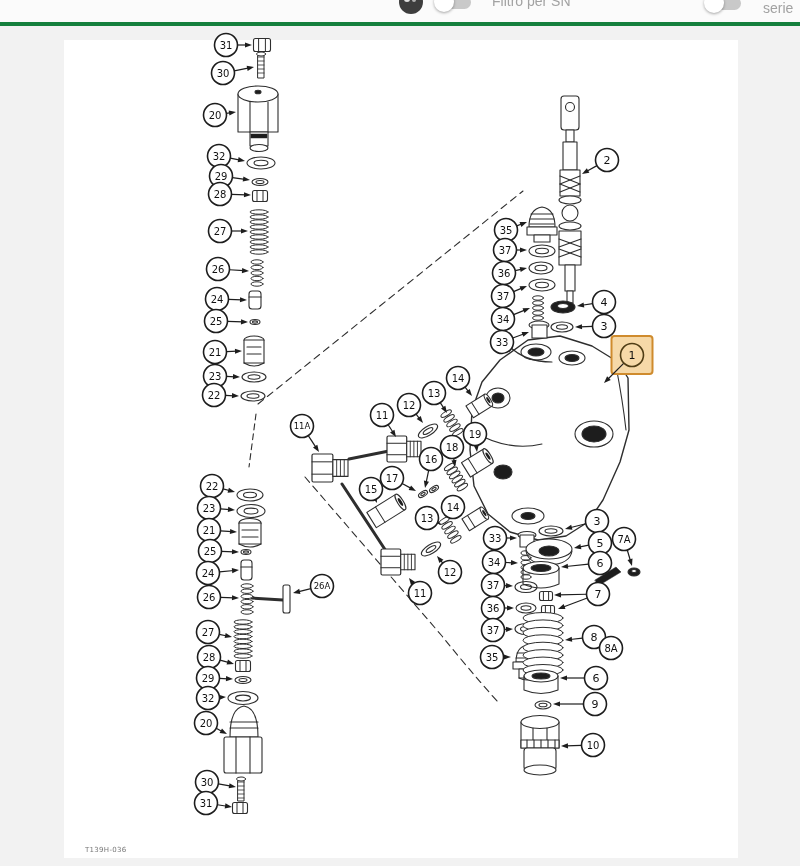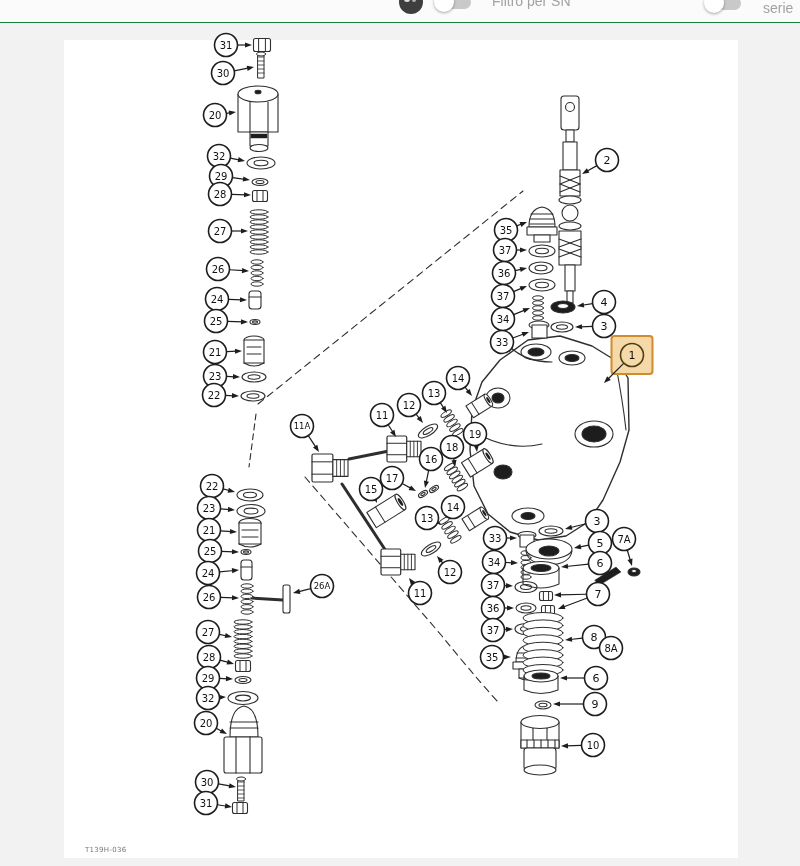--- a/index.html
+++ b/index.html
@@ -1,20 +1,20 @@
 <!DOCTYPE html>
 <html><head>
 <meta charset="utf-8">
 <style>
   html,body{margin:0;padding:0;}
   body{width:800px;height:866px;background:#f2f2f2;overflow:hidden;position:relative;
        font-family:"Liberation Sans",sans-serif;}
   svg text{font-family:"DejaVu Sans",sans-serif;}
   .topbar{position:absolute;left:0;top:0;width:800px;height:22px;background:#fbfbfb;
-          border-bottom:1px solid #15803d;z-index:5;overflow:hidden;}
+          border-bottom:4px solid #15803d;z-index:5;overflow:hidden;}
   .avatar{position:absolute;left:399px;top:-10px;width:24px;height:24px;border-radius:50%;
           background:#3e3e3e;}
   .avatar:after{content:'';position:absolute;left:5px;top:7px;width:6px;height:5px;
           border-radius:50%;background:rgba(255,255,255,.85);}
   .avatar:before{content:'';position:absolute;left:13px;top:8px;width:4px;height:4px;
           border-radius:50%;background:rgba(255,255,255,.6);}
   .switch{position:absolute;top:0;width:52px;height:22px;}
   #sw1{left:431px;}
   #sw2{left:701px;}
   .track{position:absolute;left:6px;top:-4px;width:34px;height:13px;border-radius:7px;background:#c9c9c9;}

